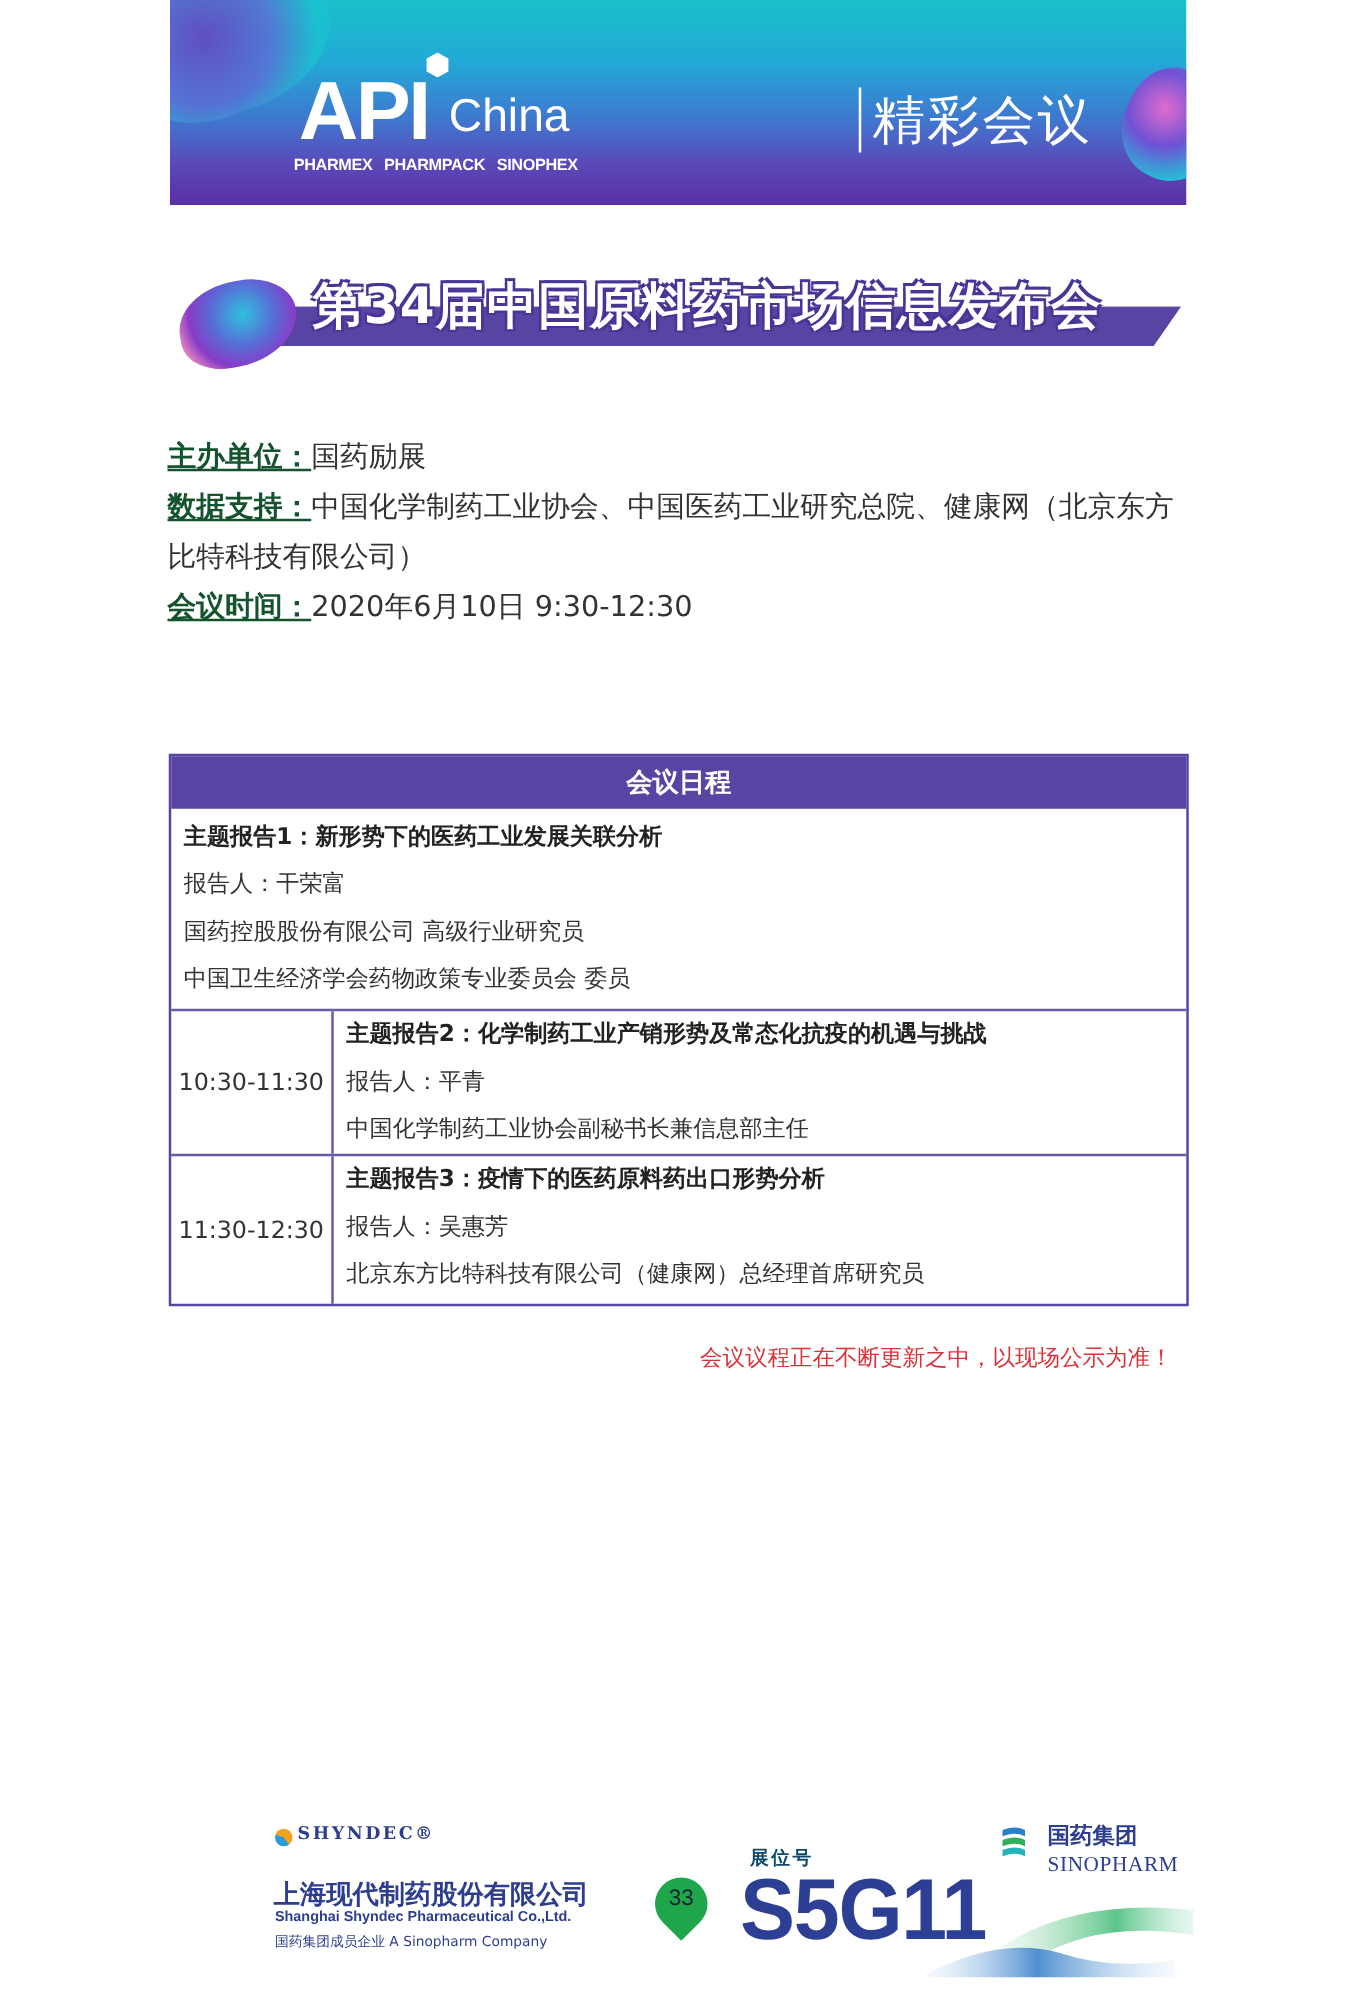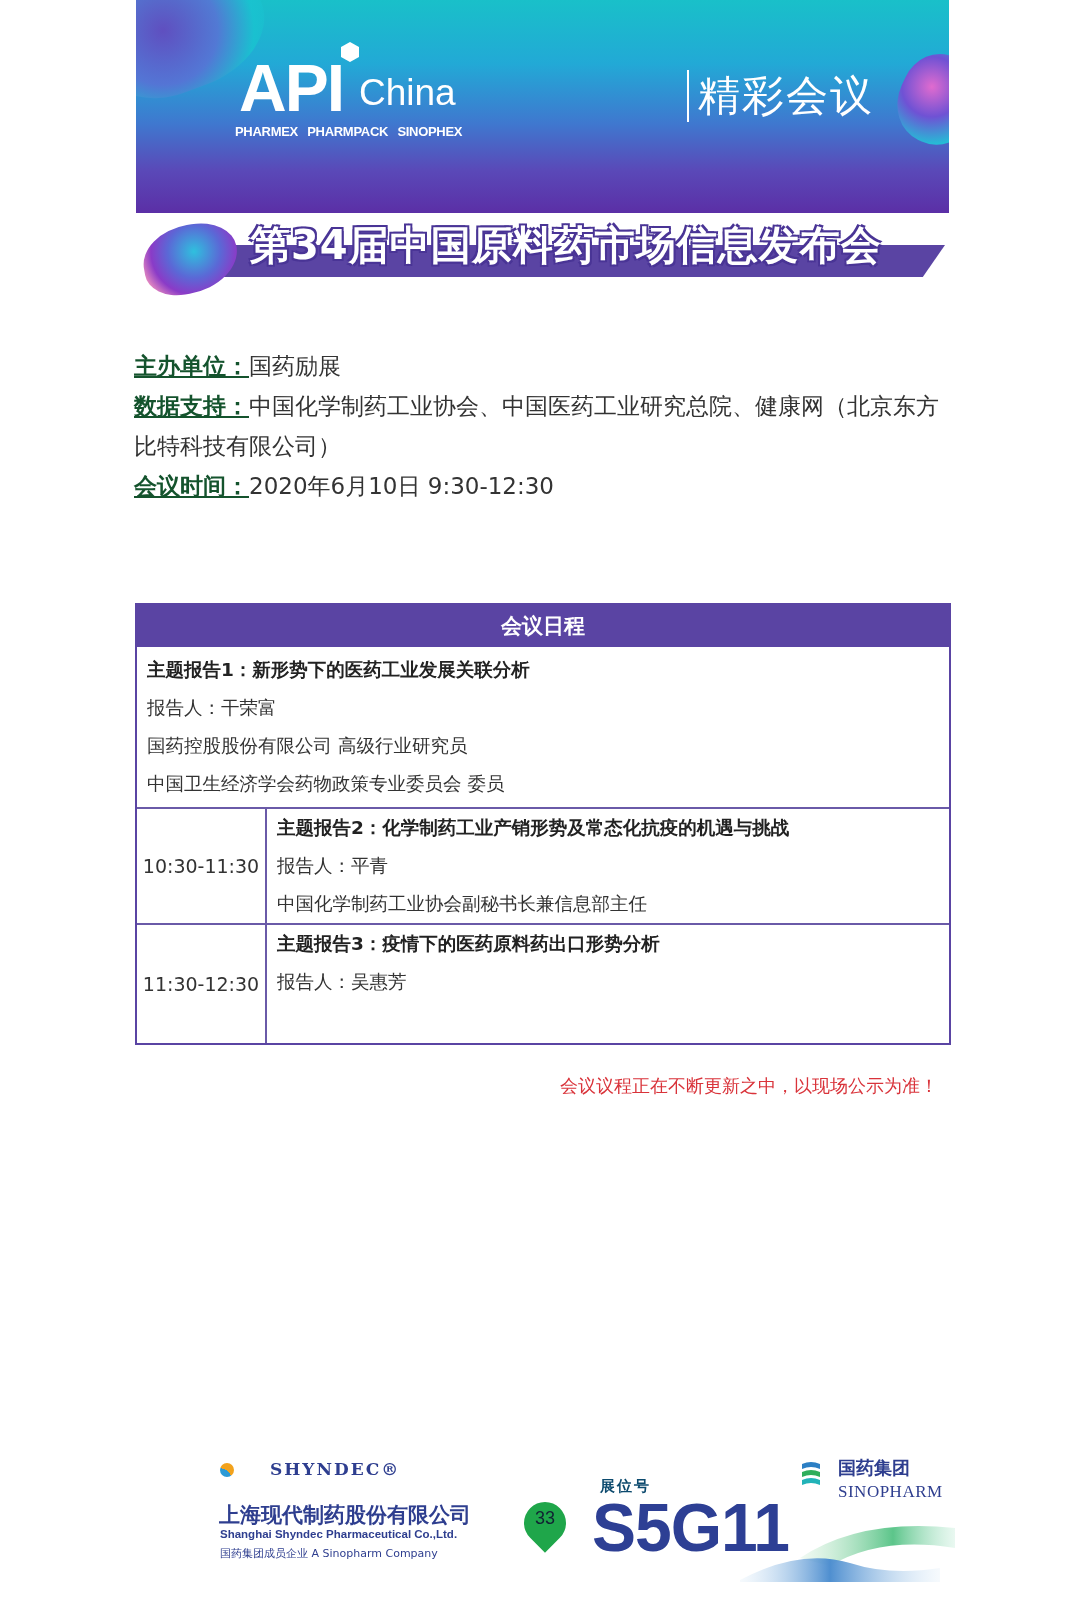--- a/index.html
+++ b/index.html
@@ -1,21 +1,21 @@
 <!DOCTYPE html>
 <html><head>
 <meta charset="utf-8">
 <style>
   html, body { margin:0; padding:0; }
   body { width:1080px; height:1600px; background:#ffffff; position:relative; overflow:hidden;
          font-family:"DejaVu Sans", sans-serif; color:#333; }
   .abs { position:absolute; }
 
   
-  .banner { left:136px; top:0; width:813px; height:213px; overflow:hidden;
+  .banner { left:136px; top:0; width:813px; height:164px; overflow:hidden;
     background: linear-gradient(180deg, #19c0c9 0%, #22a9d6 30%, #3f78cf 58%, #5a49b8 80%, #5b2fa6 100%); }
   .blob1 { left:-40px; top:-30px; width:170px; height:120px; border-radius:50% 60% 55% 45%;
     background: radial-gradient(circle at 40% 45%, #6b3dbd 0%, #5b6fd5 45%, #19c3d0 75%, rgba(25,195,208,0) 100%); opacity:.85; transform:rotate(-20deg); }
   .blob2 { right:-30px; top:55px; width:80px; height:90px; border-radius:45% 55% 50% 50%;
     background: radial-gradient(circle at 35% 40%, #e06bcf 0%, #6f52d4 40%, #1ec6d6 80%, rgba(30,198,214,0) 100%); transform:rotate(25deg); }
   .api-logo { left:103px; top:55px; color:#fff; font-family:"Liberation Sans", sans-serif; font-weight:700;
     font-size:66px; letter-spacing:-2px; line-height:1; }
   .api-china { left:223px; top:74px; color:#fff; font-family:"Liberation Sans", sans-serif; font-size:37px; line-height:1; }
   .api-dot { left:205px; top:42px; width:18px; height:20px; background:#fff; clip-path:polygon(50% 0,100% 25%,100% 75%,50% 100%,0 75%,0 25%); }
   .sub-brands { left:99px; top:124px; color:#fff; font-family:"Liberation Sans", sans-serif; font-size:13px; font-weight:700; letter-spacing:-0.3px; }
@@ -43,21 +43,21 @@
   .sched-row:first-of-type { border-top:none; }
   .time { width:128px; border-right:2px solid #6a5aa8; display:flex; align-items:center; justify-content:center;
     font-size:19px; color:#333; flex-shrink:0; }
   .body { padding:4px 0 4px 10px; font-size:18.5px; color:#333; }
   .body div { line-height:38px; }
   .body .topic { font-weight:700; color:#222; }
 
   .note { left:560px; top:1074px; width:392px; color:#d9333a; font-size:18px; }
 
   
-  .shyndec { left:220px; top:1460px; color:#2e3e8f; font-family:"DejaVu Serif", serif; font-weight:700; font-size:17px; letter-spacing:2px;margin-left:32px; }
+  .shyndec { left:220px; top:1460px; color:#2e3e8f; font-family:"DejaVu Serif", serif; font-weight:700; font-size:14px; letter-spacing:2px; }
   .shyndec-swirl { left:220px; top:1463px; width:14px; height:14px; border-radius:50%;
     background: conic-gradient(#f2a21c 0 40%, #2c9ad6 40% 80%, #f2a21c 80%); }
   .shyndec-text { left:238px; top:1459px; }
   .co-cn { left:219px; top:1501px; color:#2e3e8f; font-weight:700; font-size:21px; letter-spacing:0; }
   .co-en { left:220px; top:1528px; color:#2e3e8f; font-family:"Liberation Sans", sans-serif; font-weight:700; font-size:11.5px; }
   .co-sub { left:220px; top:1546px; color:#2e3e8f; font-size:11px; }
   .pin { left:524px; top:1502px; width:42px; height:42px; border-radius:50% 50% 50% 0; transform:rotate(-45deg); background:#1fa64a; }
   .pin-num { left:524px; top:1508px; width:42px; text-align:center; color:#123; font-family:"Liberation Sans", sans-serif; font-size:18px; }
   .booth-label { left:600px; top:1477px; color:#0c4a6e; font-weight:700; font-size:15px; letter-spacing:2px; }
   .booth-no { left:592px; top:1494px; color:#2d3f94; font-family:"Liberation Sans", sans-serif; font-weight:700; font-size:66px; line-height:66px; letter-spacing:-1px; transform:scaleY(1.05); }
@@ -119,20 +119,21 @@
       <div>报告人：平青</div>
       <div>中国化学制药工业协会副秘书长兼信息部主任</div>
     </div>
   </div>
 
   <div class="sched-row" style="height:118px;">
     <div class="time">11:30-12:30</div>
     <div class="body" style="padding-top:0;">
       <div class="topic">主题报告3：疫情下的医药原料药出口形势分析</div>
       <div>报告人：吴惠芳</div>
+      <div>北京东方比特科技有限公司（健康网）总经理首席研究员</div>
     </div>
   </div>
 </div>
 
 <div class="abs note">会议议程正在不断更新之中，以现场公示为准！</div>
 
 <div class="abs shyndec-swirl"></div>
 <div class="abs shyndec shyndec-text">SHYNDEC®</div>
 <div class="abs co-cn">上海现代制药股份有限公司</div>
 <div class="abs co-en">Shanghai Shyndec Pharmaceutical Co.,Ltd.</div>

